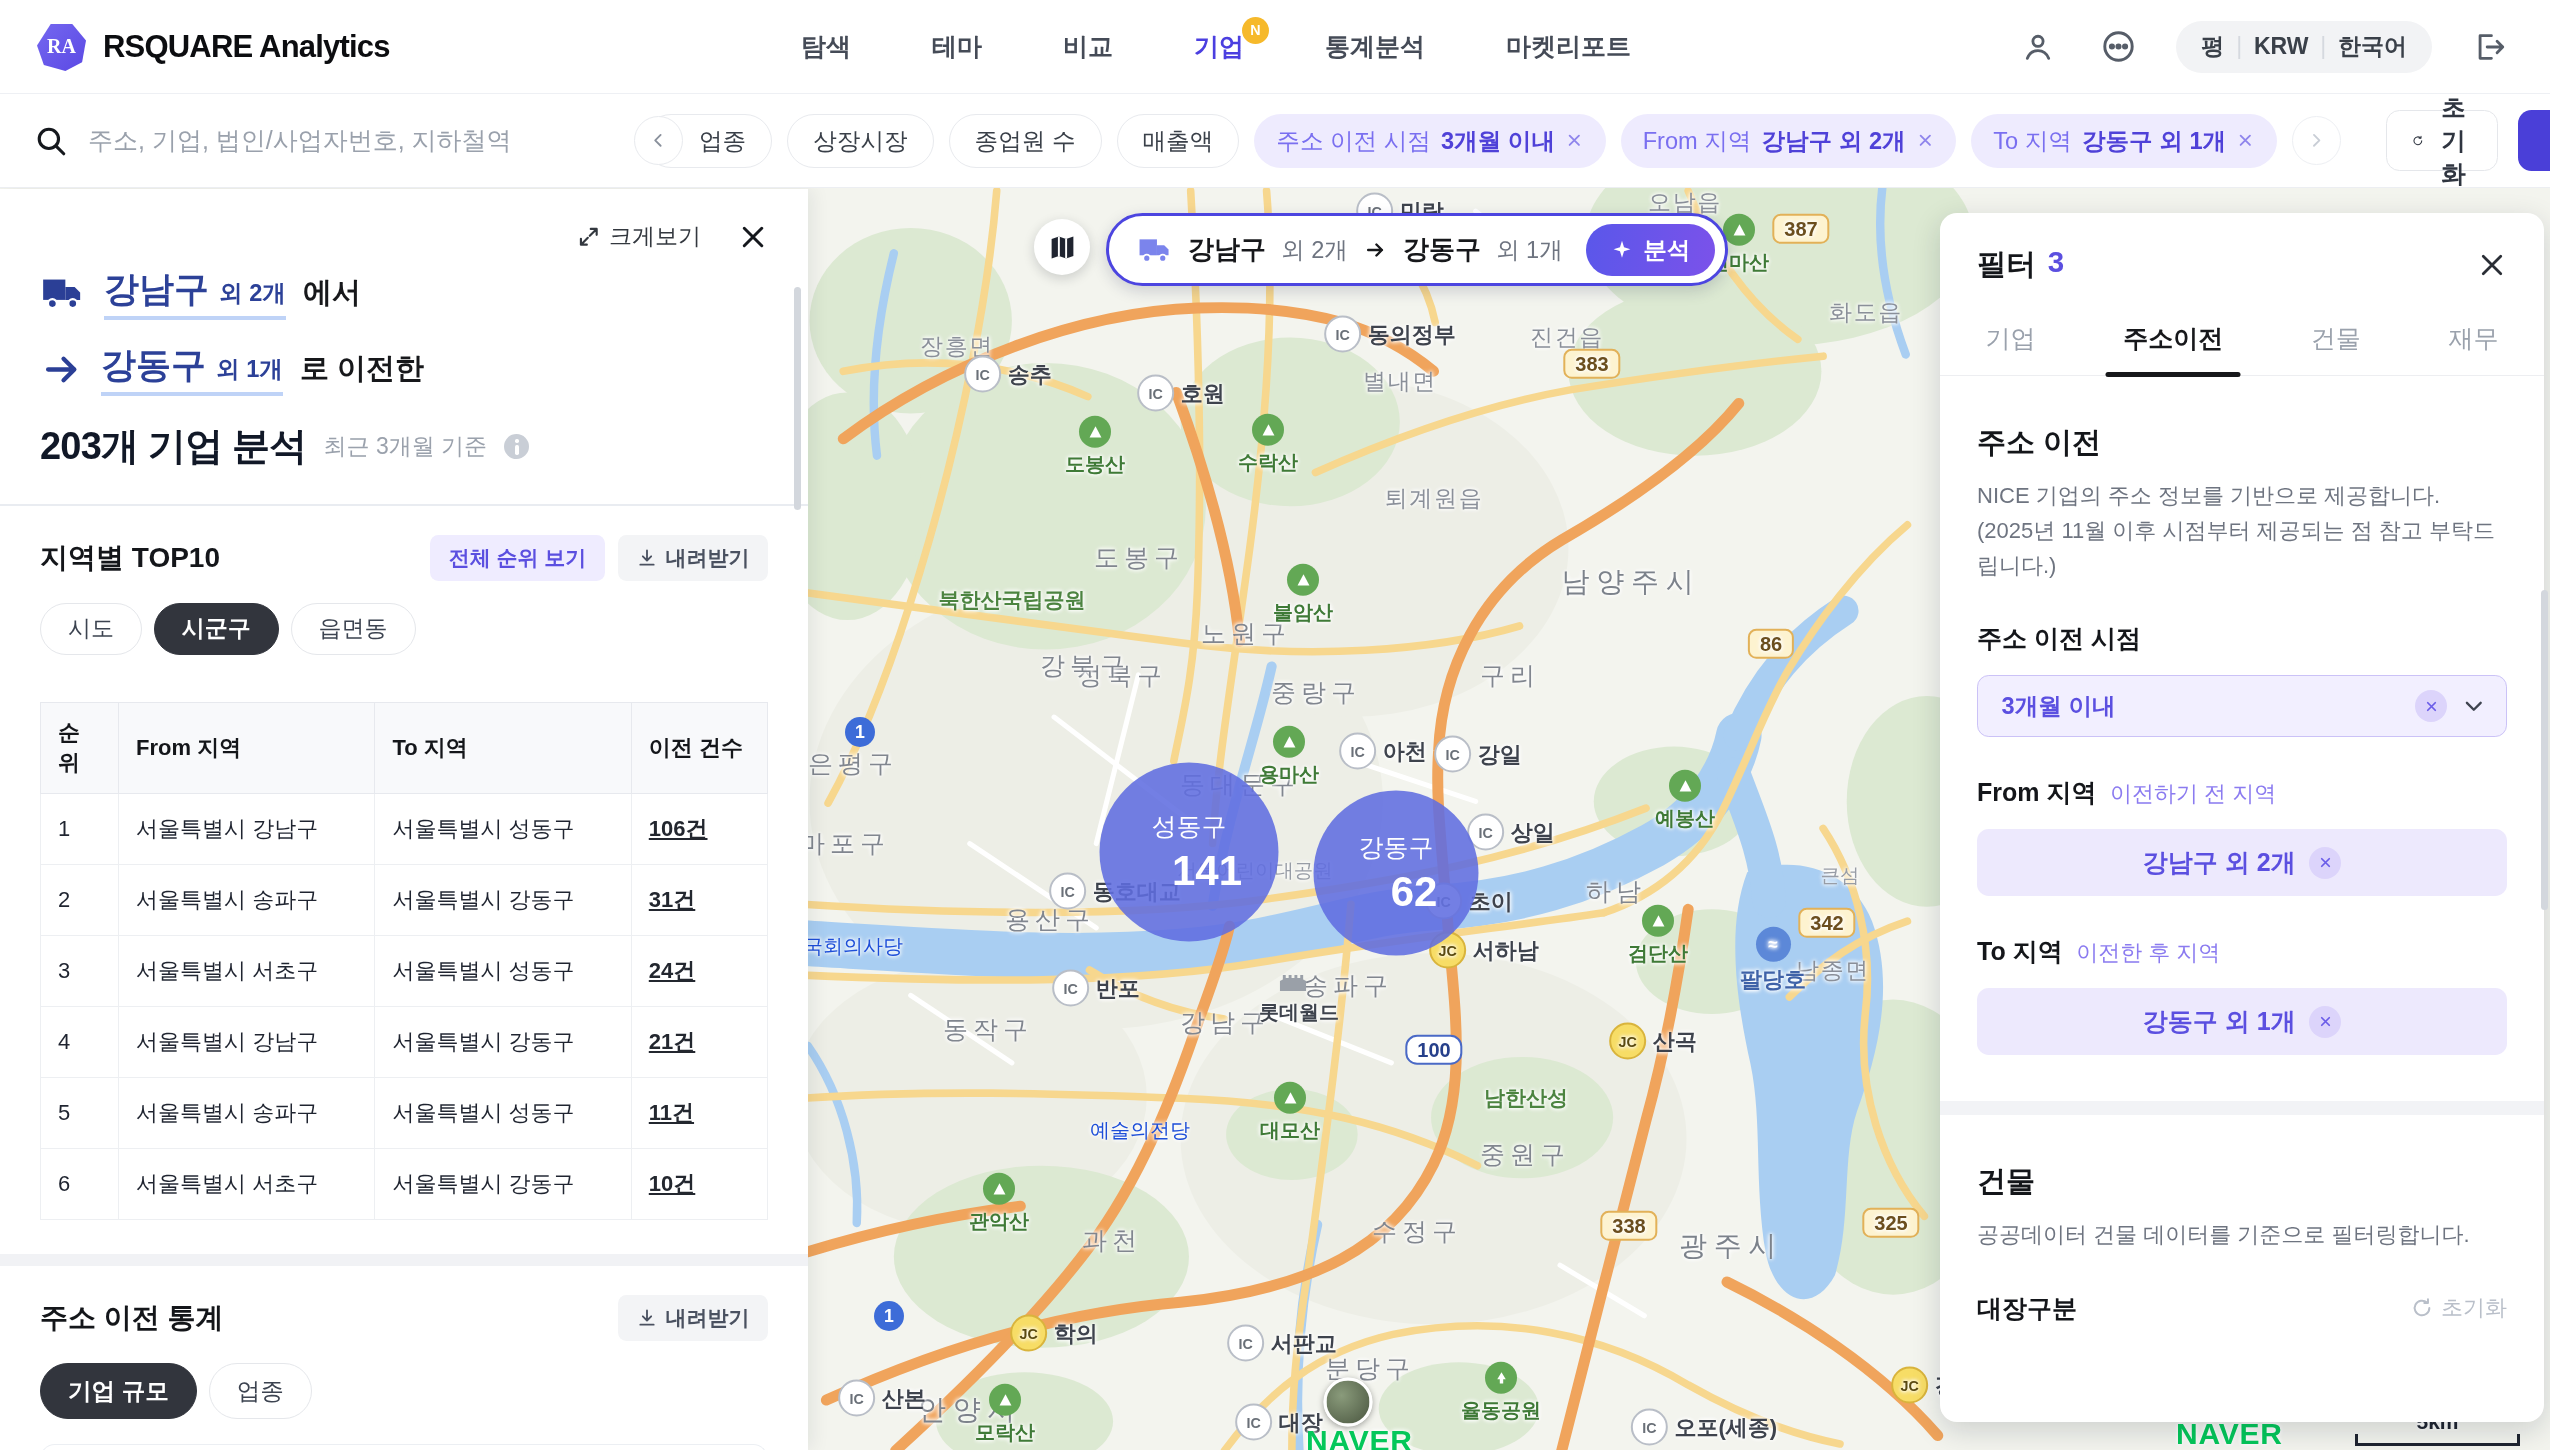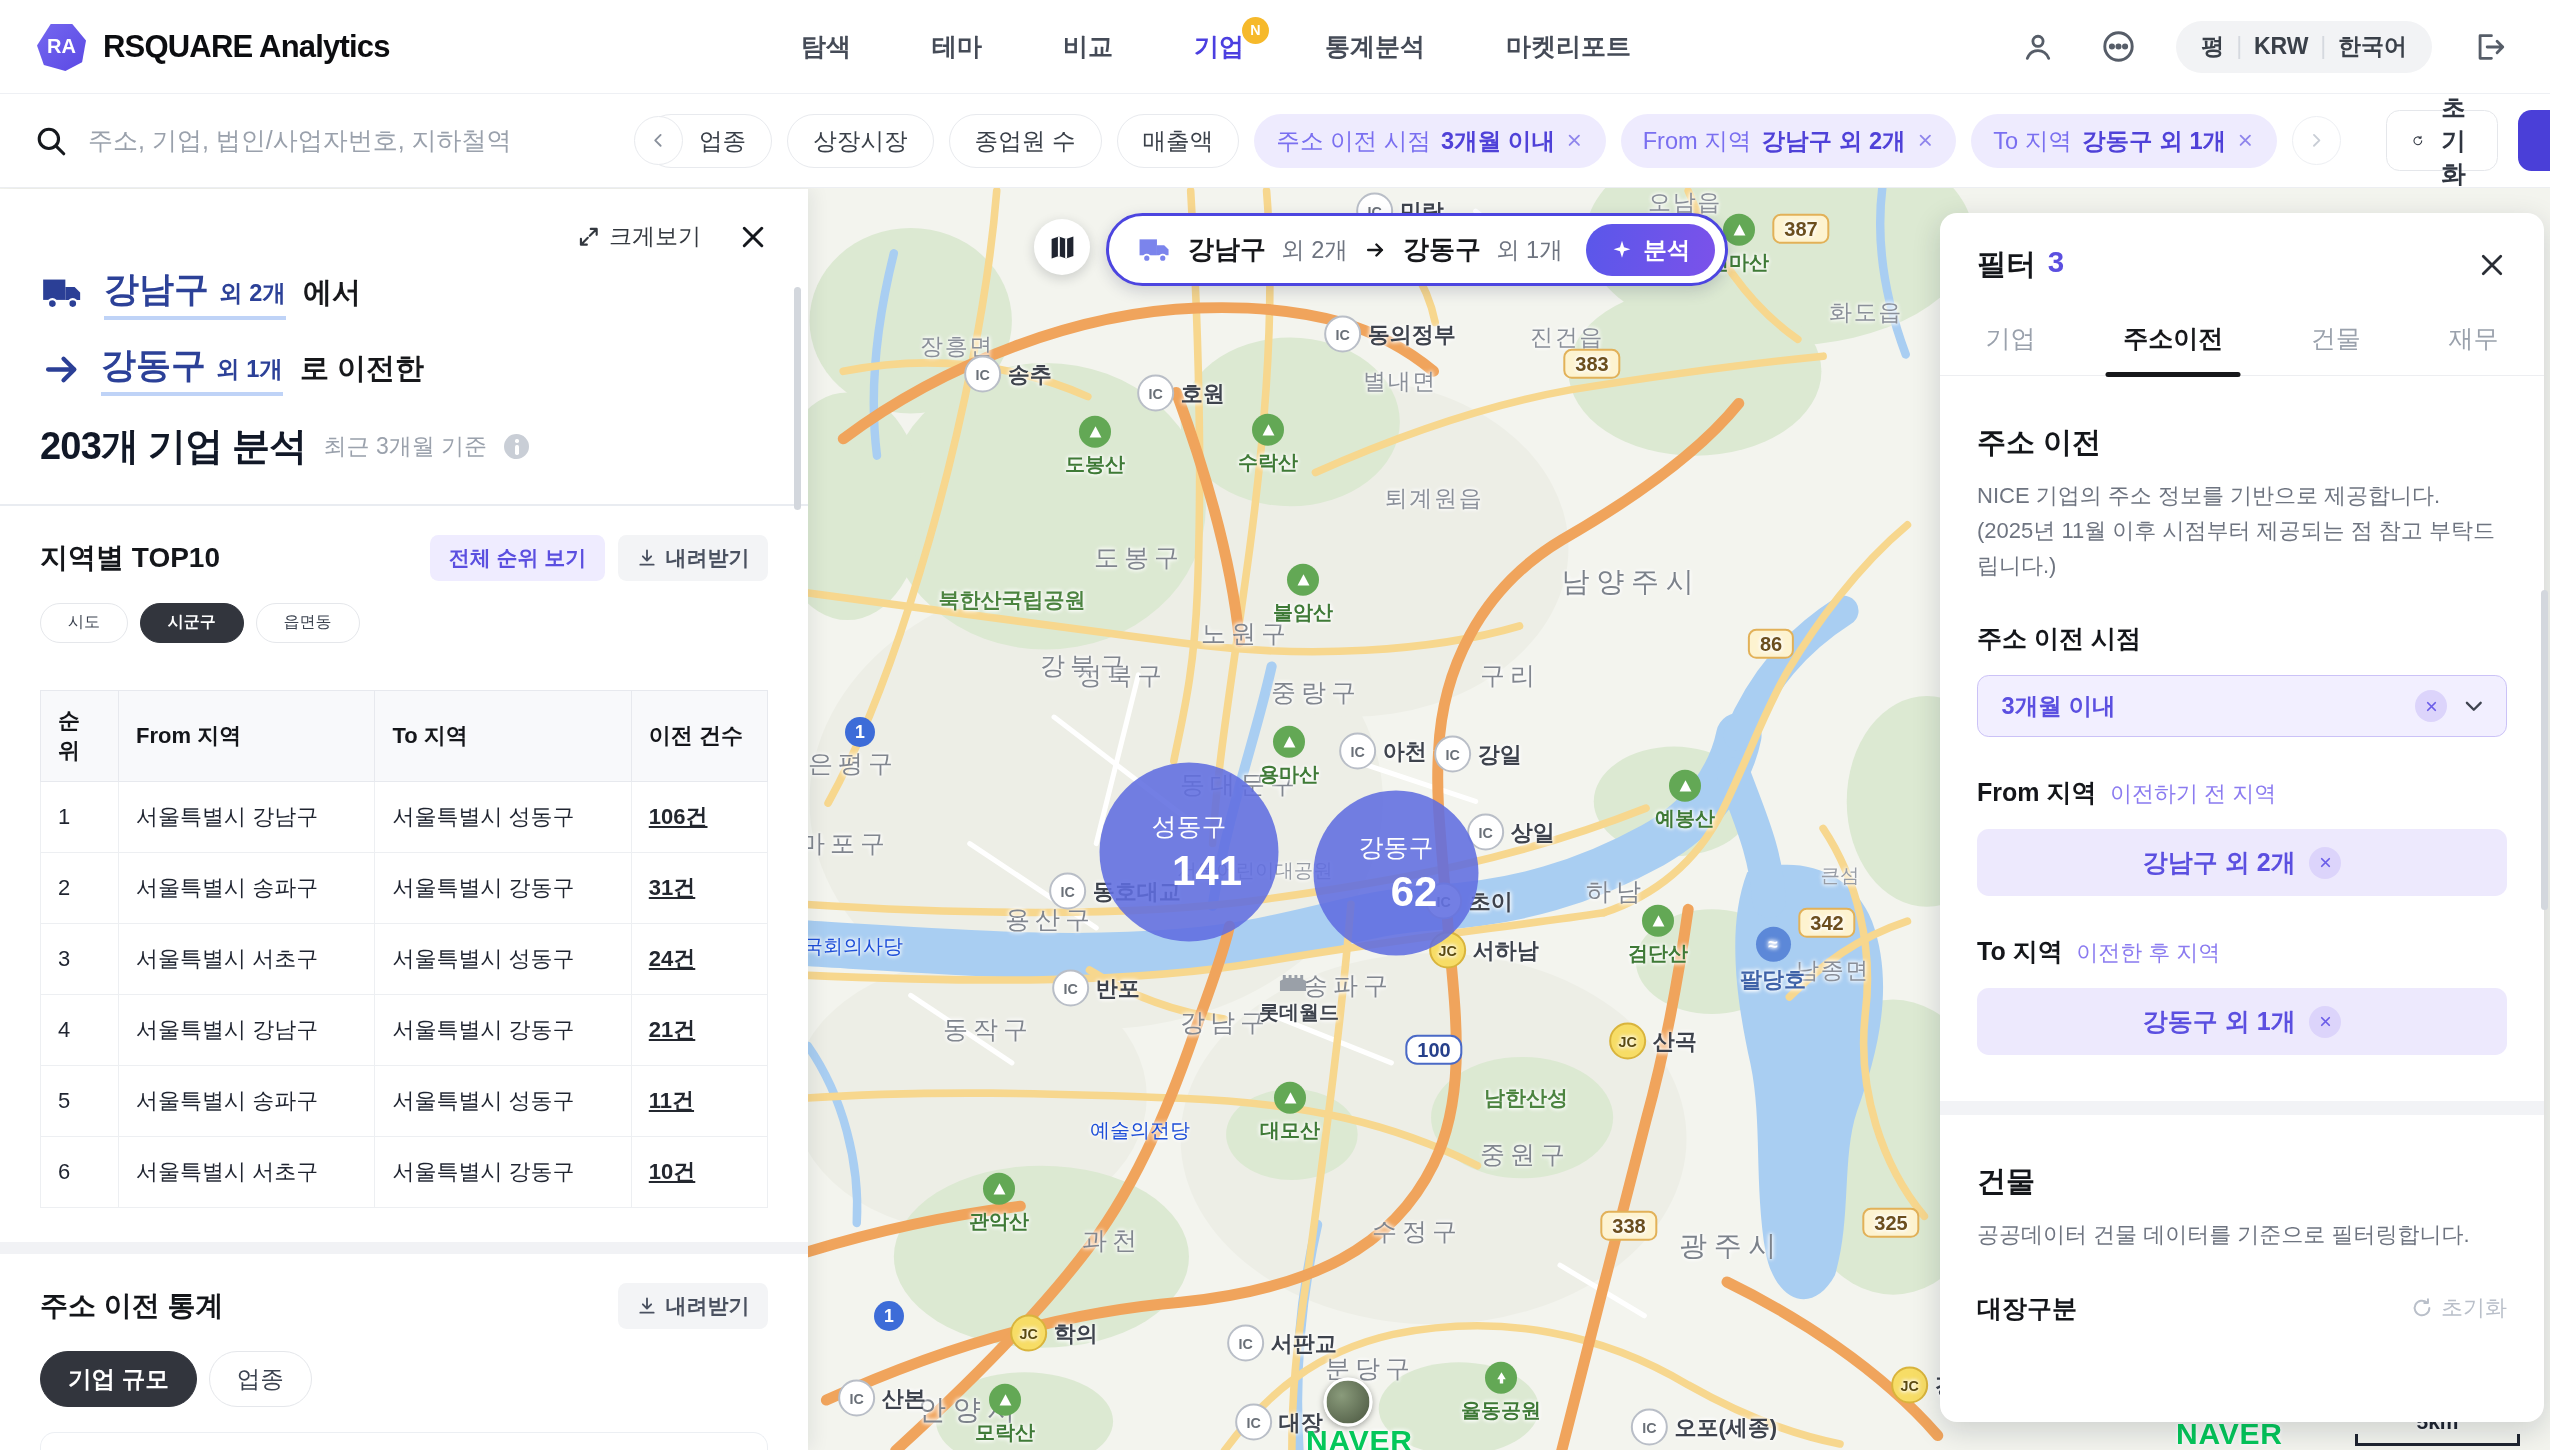--- a/index.html
+++ b/index.html
@@ -6,21 +6,21 @@
   html,body { width:2550px; height:1451px; overflow:hidden; background:#fff;
     font-family:"Liberation Sans","DejaVu Sans",sans-serif; }
   svg { display:block; }
 
   
   .navbar { position:absolute; left:0; top:0; width:2550px; height:94px; background:#fff;
     border-bottom:1.7px solid #EEF0F4; display:flex; align-items:center; z-index:50; padding:0 37px; }
   .brand { display:flex; align-items:center; gap:17px; }
   .brand-badge { width:49px; height:49px; background:linear-gradient(135deg,#7568F0,#5B49E4);
     clip-path:polygon(28% 4%,72% 4%,100% 38%,92% 82%,58% 100%,14% 88%,0 48%);
-    display:flex; align-items:center; justify-content:center; color:#fff; font-size:20px; font-weight:800; border-radius:11.8px;}
+    display:flex; align-items:center; justify-content:center; color:#fff; font-size:20px; font-weight:800; border-radius:11.8px;font-family:Liberation Serif, serif;}
   .brand-name { font-size:31px; font-weight:800; letter-spacing:-0.8px; color:#0C0D10; }
   .nav-menu { position:absolute; left:801px; display:flex; gap:81px; align-items:flex-end; }
   .nav-item { font-size:25px; font-weight:600; color:#454B57; cursor:pointer; position:relative; }
   .nav-item.active { color:#4B3FE0; font-weight:800; }
   .nav-new { position:absolute; top:-13.5px; right:-25px; width:27px; height:27px; border-radius:50%;
     background:#F6B92B; color:#fff; font-size:14.3px; font-weight:800; display:flex; align-items:center; justify-content:center; }
   .nav-right { margin-left:auto; display:flex; align-items:center; gap:34px; }
   .icon-btn { width:47px; height:47px; display:flex; align-items:center; justify-content:center; cursor:pointer; }
   .locale-pill { height:52px; background:#F2F3F5; border-radius:843px; display:flex; align-items:center;
     gap:11.8px; padding:0 25px; font-size:23px; font-weight:700; color:#3A4049; cursor:pointer; }
@@ -117,22 +117,22 @@
   .info-ico::after { content:""; position:absolute; left:11px; top:11px; width:3.4px; height:9.3px; background:#fff; border-radius:1.7px; }
   .lp-divider { height:1.7px; background:#E9ECF1; margin:32px -40px 0; }
   .sec-row { margin-top:29px; display:flex; align-items:center; }
   .sec-title { font-size:28px; font-weight:800; color:#14161A; }
   .sec-actions { margin-left:auto; display:flex; gap:13.5px; }
   .chip-purple { height:46px; border-radius:8.4px; background:#EFECFF; color:#5B4FE0; border:none; padding:0 18.6px;
     font-size:21px; font-weight:600; cursor:pointer; font-family:inherit; display:flex; align-items:center; }
   .chip-grey { height:46px; border-radius:8.4px; background:#F3F4F6; color:#4A5160; border:none; padding:0 18.6px;
     font-size:21px; font-weight:600; cursor:pointer; font-family:inherit; display:flex; align-items:center; gap:8.4px; }
   .pill-row { margin-top:22px; display:flex; gap:11.8px; }
-  .lvl-pill { height:40px; border-radius:843px; border:1.7px solid #E5E7EB; background:#fff; padding:0 27px;
-    font-size:16px; color:#3C4350; font-weight:500; cursor:pointer; font-family:inherit; display:flex; align-items:center; }
+  .lvl-pill { height:52px; border-radius:843px; border:1.7px solid #E5E7EB; background:#fff; padding:0 27px;
+    font-size:23px; color:#3C4350; font-weight:500; cursor:pointer; font-family:inherit; display:flex; align-items:center; }
   .lvl-pill.active { background:#32353D; border-color:#32353D; color:#fff; font-weight:700; }
   .lvl-pill.big { height:56px; font-size:23.6px; }
   table.top10 { margin-top:47px; width:100%; border-collapse:collapse; table-layout:fixed; }
   table.top10 th { background:#F8F9FB; font-size:22px; font-weight:700; color:#14161A; text-align:left;
     padding:15px 17px; border:0.8px solid #E7E9EE; }
   table.top10 td { font-size:22px; color:#1F2430; padding:20px 17px; border:0.8px solid #EDEFF2; background:#fff; }
   td.cnt a { color:#23272F; font-weight:600; text-decoration:underline; cursor:pointer; }
   .thick-band { height:11.8px; background:#F1F2F5; margin:34px -40px 0; }
   .peek-card { margin:25px 0 0; height:59px; border:1.7px solid #ECEFF3; border-bottom:none; border-radius:15px 15px 0 0; }
   .lp-scroll { position:absolute; right:6.7px; top:98px; width:7.6px; height:223px; border-radius:4.2px; background:#D3D7DD; }

